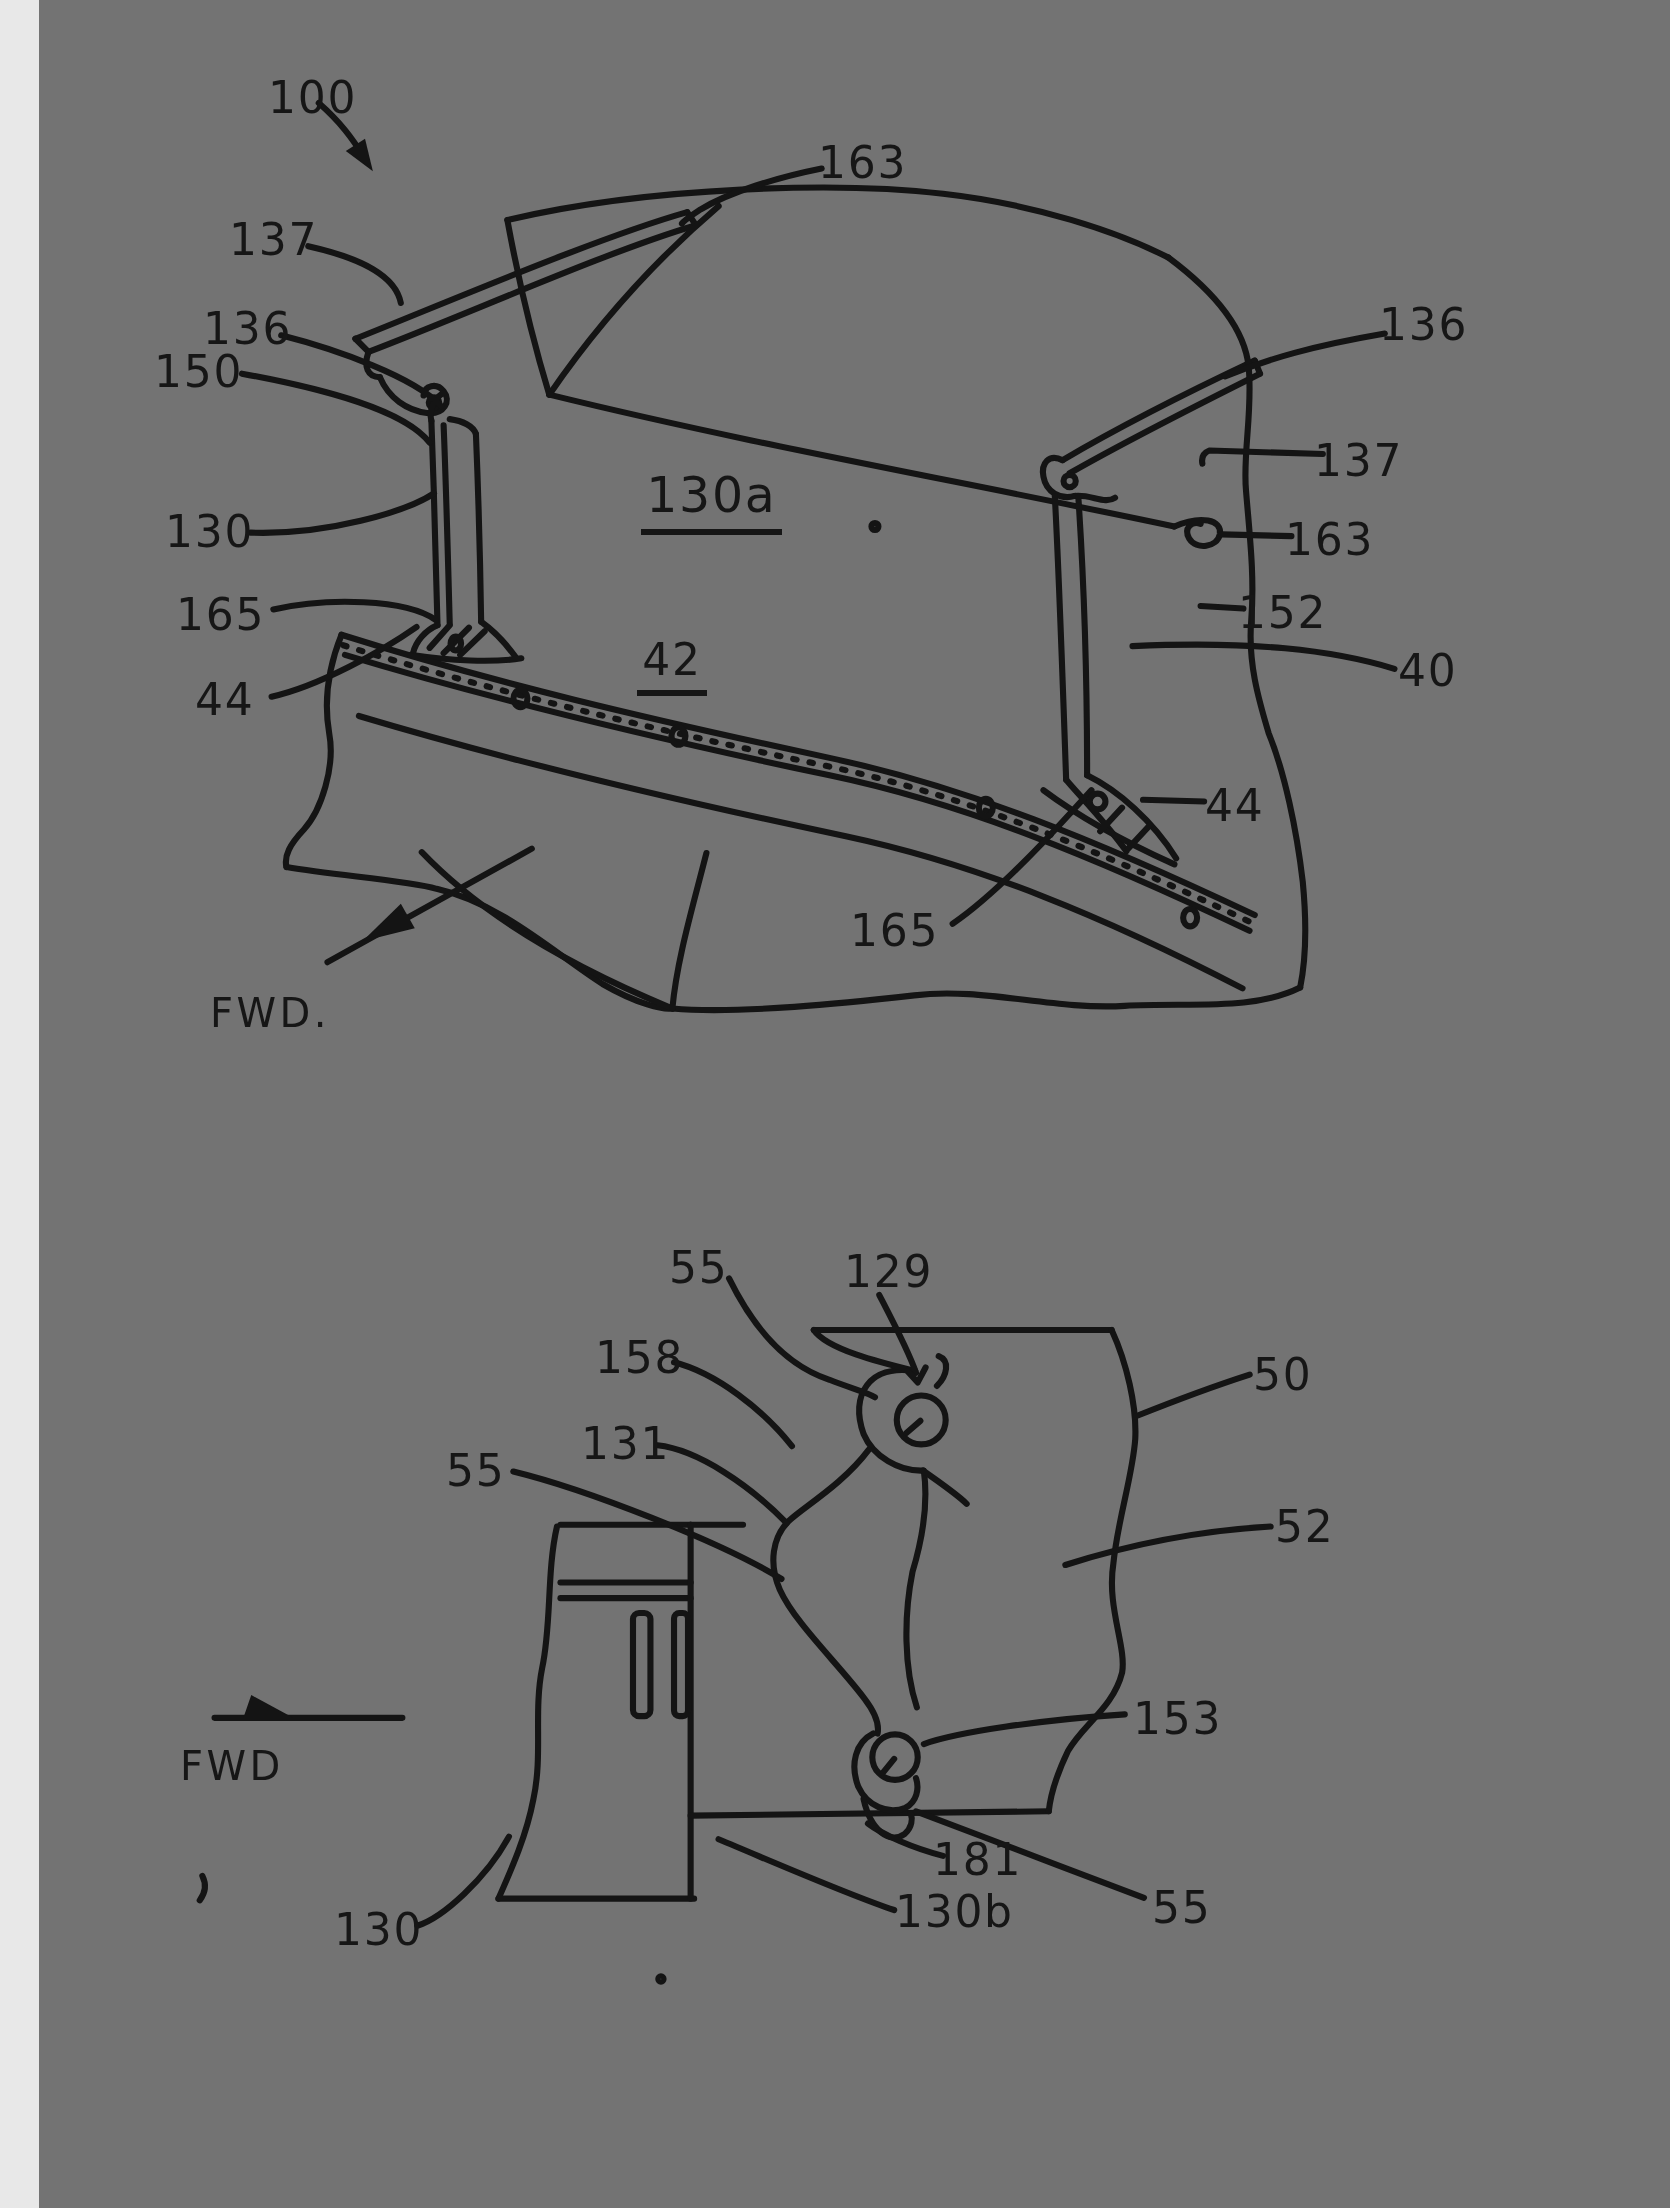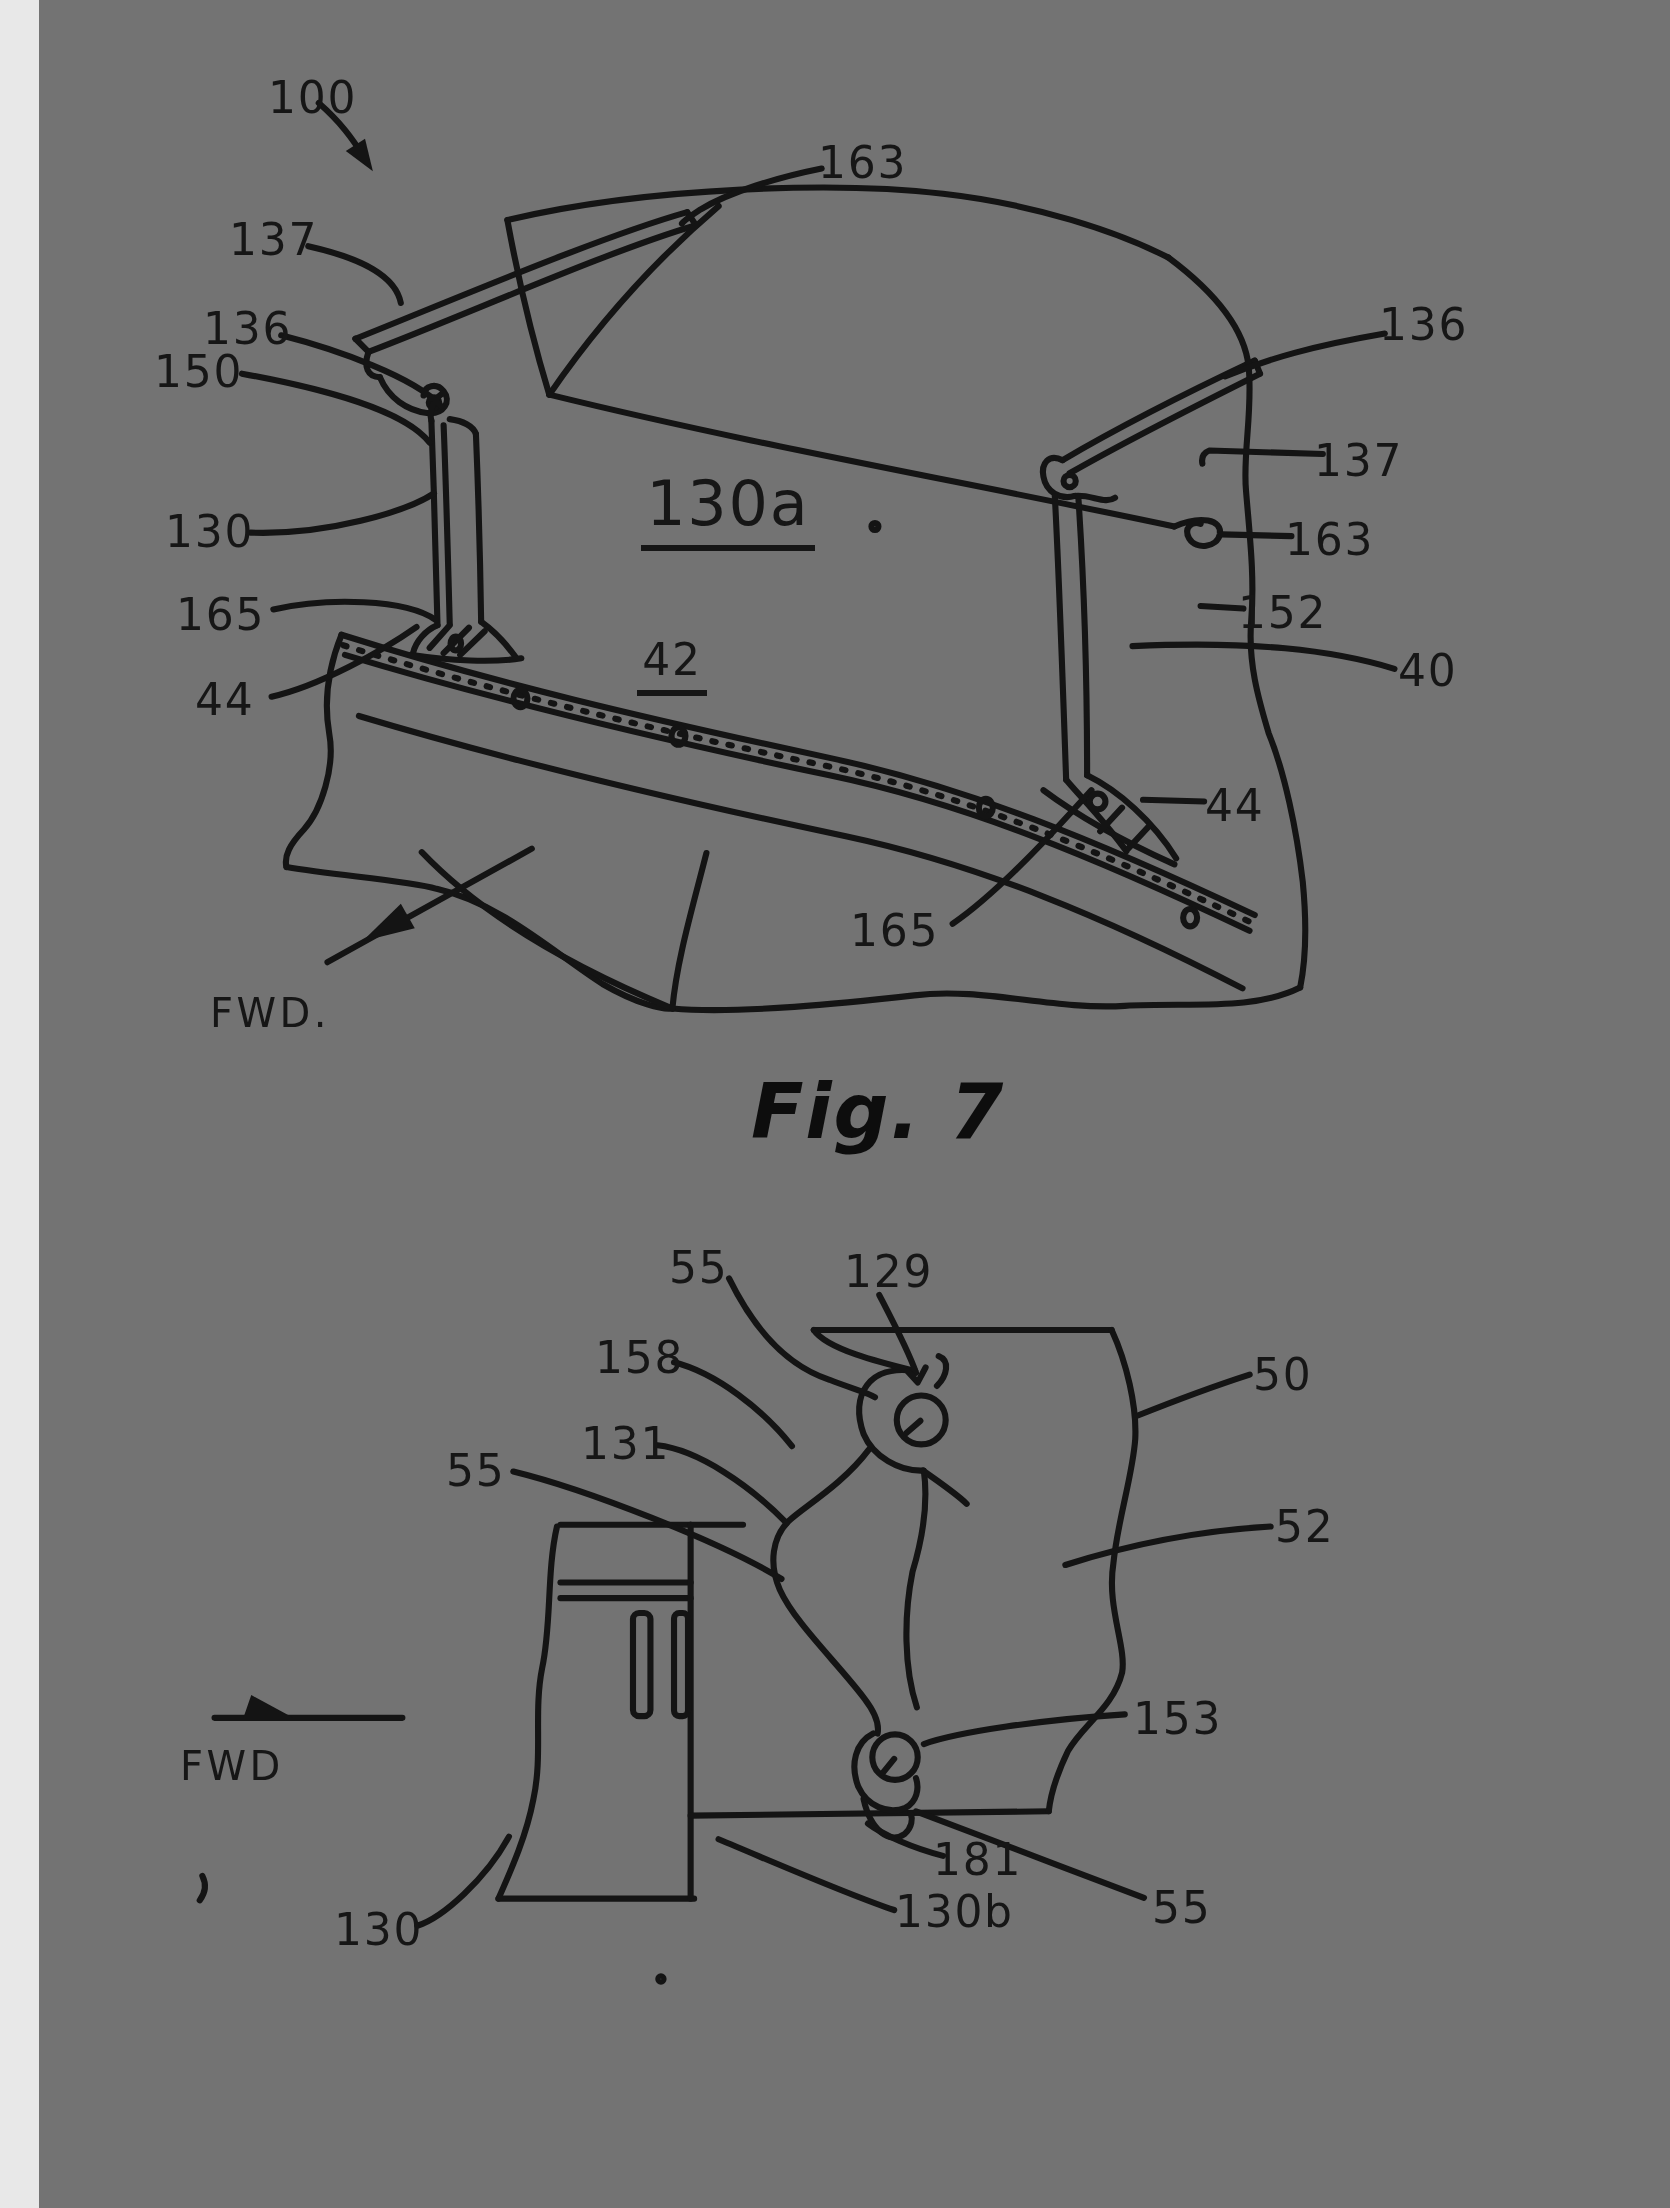--- a/index.html
+++ b/index.html
@@ -206,31 +206,30 @@
   </svg>
 
   <div class="ref" style="left:229px;top:72px">100</div>
   <div class="ref" style="left:190px;top:214px">137</div>
   <div class="ref" style="left:164px;top:303px">136</div>
   <div class="ref" style="left:115px;top:346px">150</div>
   <div class="ref" style="left:126px;top:506px">130</div>
   <div class="ref" style="left:137px;top:589px">165</div>
   <div class="ref" style="left:156px;top:674px">44</div>
   <div class="ref" style="left:779px;top:137px">163</div>
-  <div class="ref u" style="left:602px;top:467px;font-size:62px">130a</div>
+  <div class="ref u" style="left:602px;top:467px;font-size:49px">130a</div>
   <div class="ref u" style="left:598px;top:634px">42</div>
   <div class="ref" style="left:1340px;top:299px">136</div>
   <div class="ref" style="left:1275px;top:435px">137</div>
   <div class="ref" style="left:1246px;top:514px">163</div>
   <div class="ref" style="left:1199px;top:587px">152</div>
   <div class="ref" style="left:1359px;top:645px">40</div>
   <div class="ref" style="left:1166px;top:780px">44</div>
   <div class="ref" style="left:811px;top:905px">165</div>
   <div class="fwd" style="left:171px;top:990px">FWD.</div>
-  <div class="cap" style="left:712px;top:1067px">Fig. 7</div>
 
   <div class="ref" style="left:630px;top:1242px">55</div>
   <div class="ref" style="left:805px;top:1246px">129</div>
   <div class="ref" style="left:556px;top:1332px">158</div>
   <div class="ref" style="left:1214px;top:1349px">50</div>
   <div class="ref" style="left:542px;top:1418px">131</div>
   <div class="ref" style="left:407px;top:1445px">55</div>
   <div class="ref" style="left:1236px;top:1501px">52</div>
   <div class="ref" style="left:1094px;top:1693px">153</div>
   <div class="ref" style="left:894px;top:1834px">181</div>

